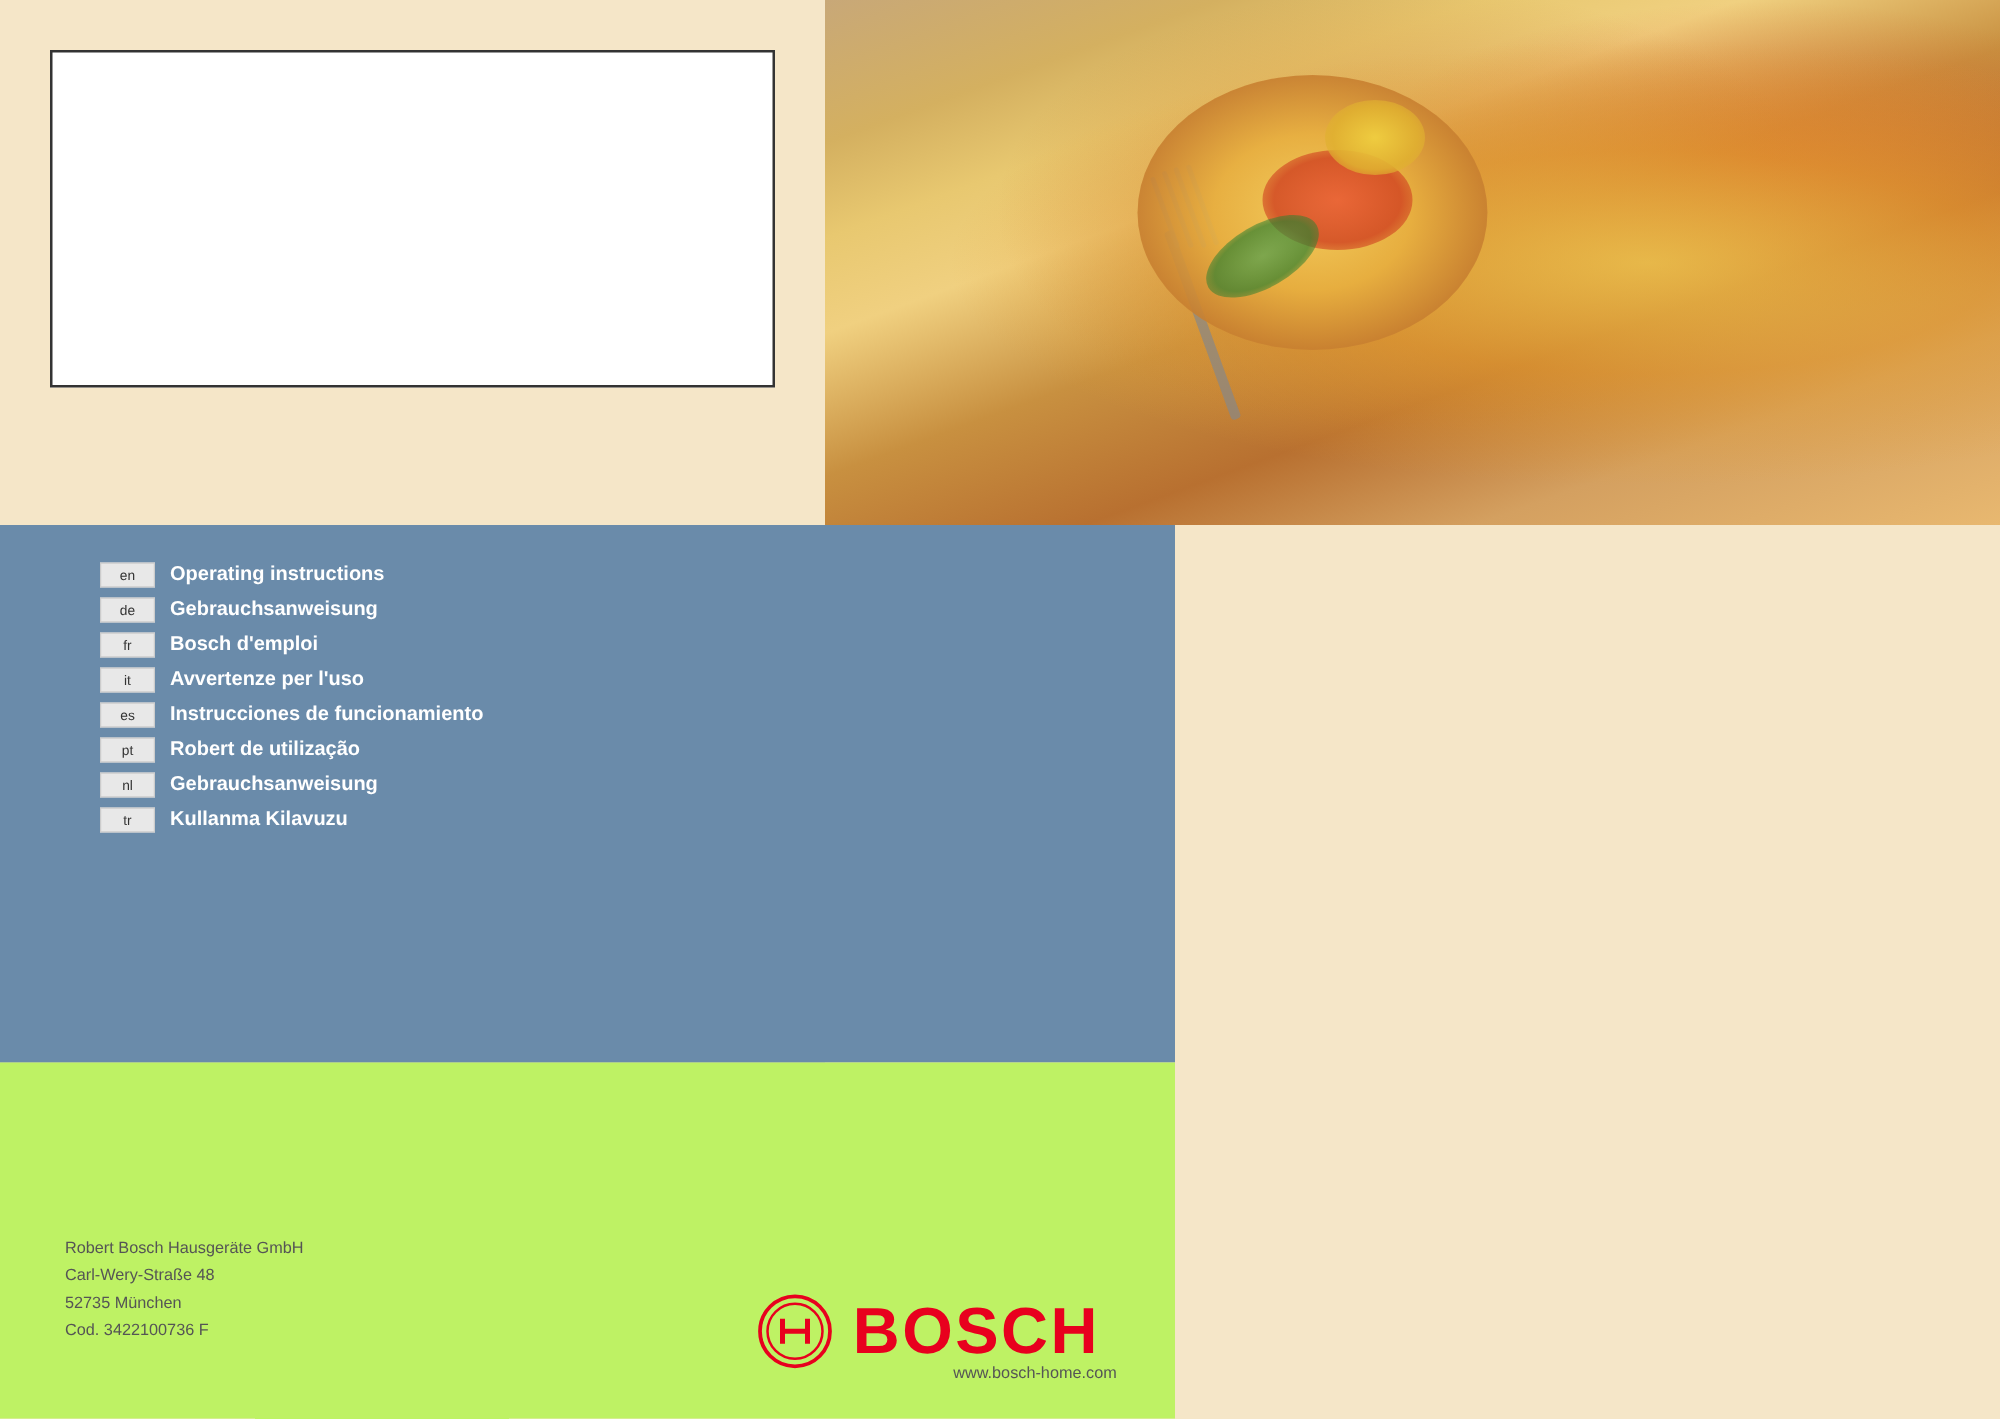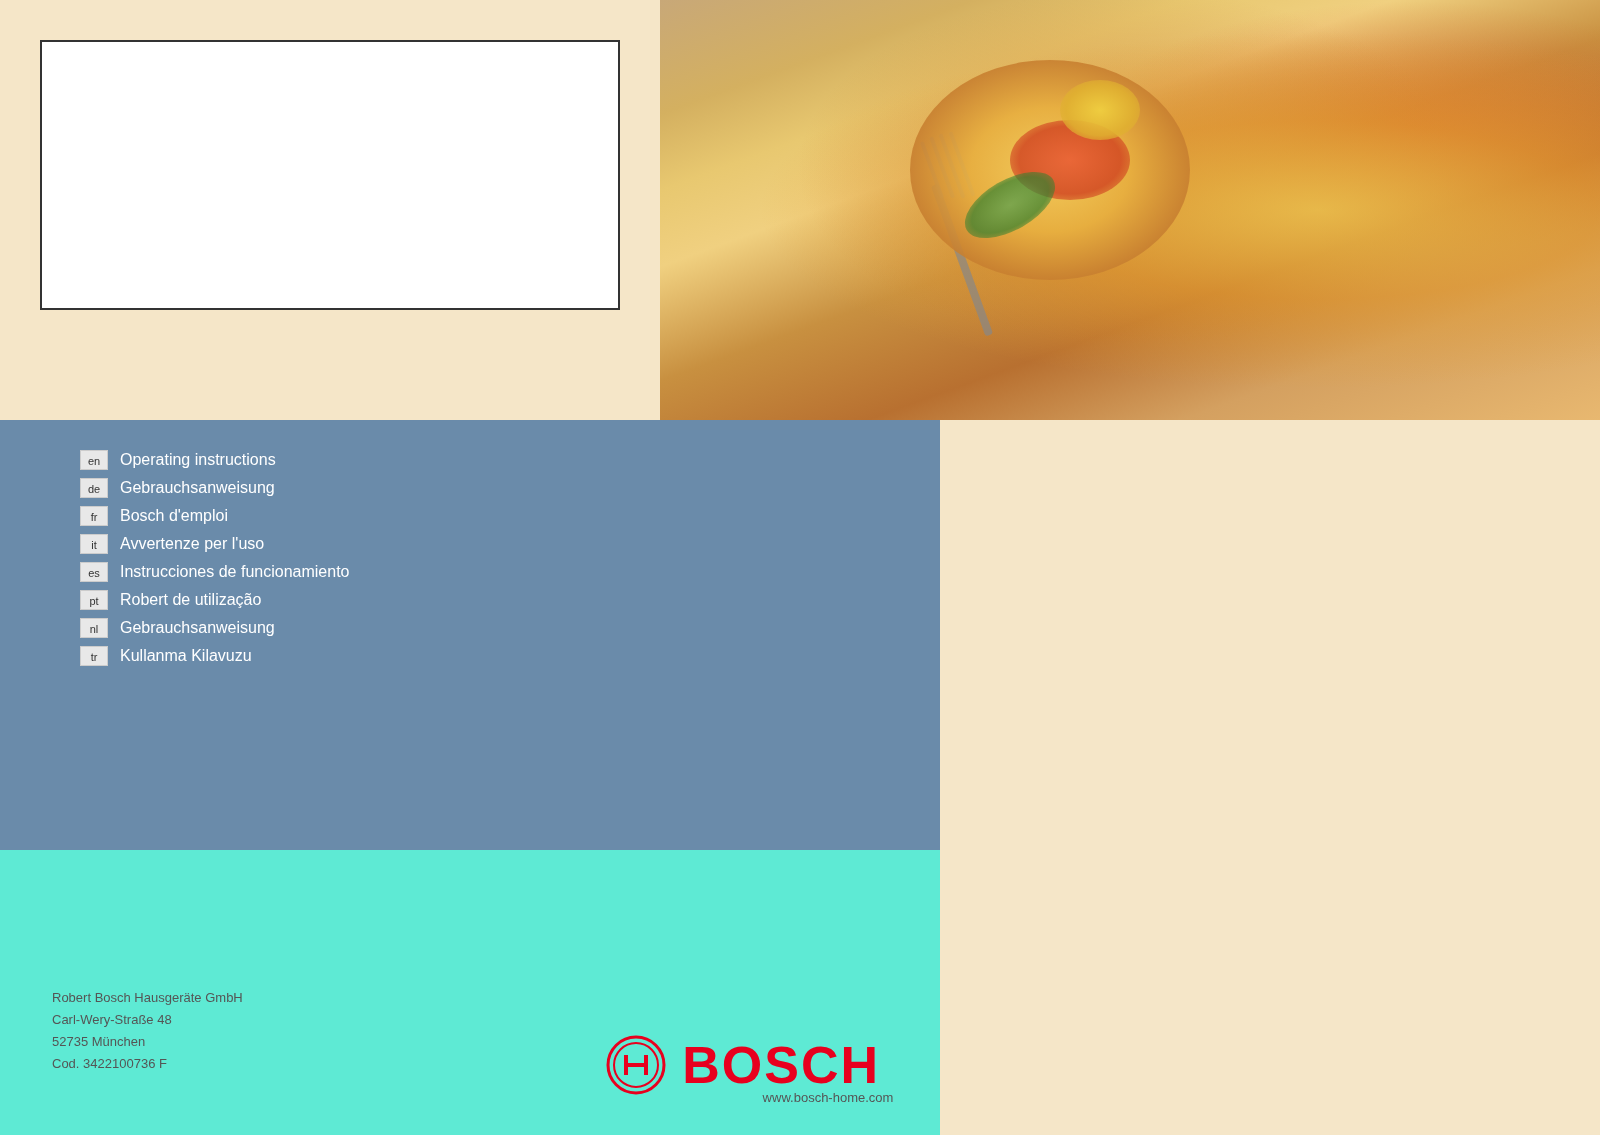--- a/index.html
+++ b/index.html
@@ -44,58 +44,58 @@
       background-color: #6a8baa;
     }
 
     
     .beige-section-right {
       position: absolute;
       top: 850px;
       left: 0;
       width: 940px;
       height: 285px;
-      background-color: #5eead4;
+      background-color: #bef264;
     }
 
     
     .language-list {
       position: absolute;
       top: 30px;
       left: 80px;
       display: flex;
       flex-direction: column;
       gap: 8px;
     }
 
     .language-item {
       display: flex;
       align-items: center;
       gap: 12px;
     }
 
     .lang-code {
       display: inline-block;
-      width: 28px;
+      width: 44px;
       height: 20px;
       border: 1px solid #ccc;
       background: #e8e8e8;
       font-size: 11px;
       font-weight: normal;
       text-align: center;
       line-height: 20px;
       color: #333;
       font-family: Arial, sans-serif;
     }
 
     .lang-text {
       color: #ffffff;
       font-size: 16px;
       font-family: Arial, sans-serif;
-      font-weight: normal;
+      font-weight: bold;
     }
 
     
     .bosch-logo-area {
       position: absolute;
       bottom: 40px;
       right: 60px;
       display: flex;
       align-items: center;
       gap: 16px;

